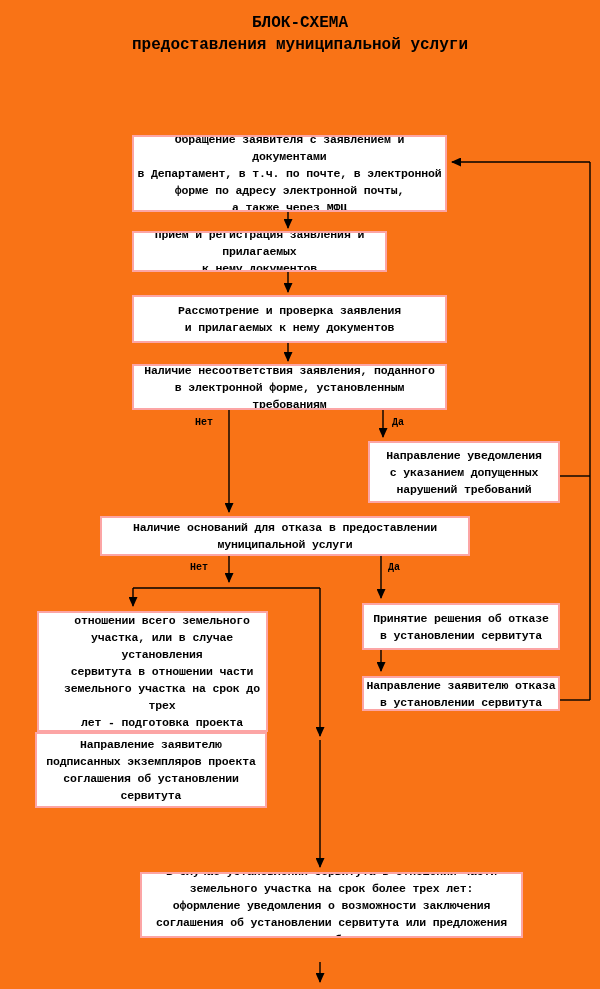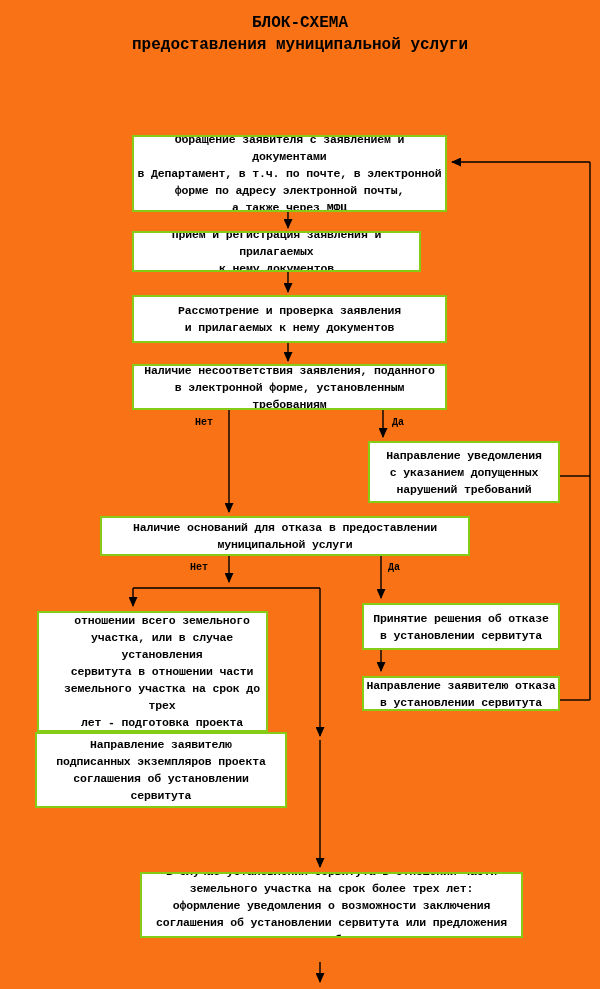--- a/index.html
+++ b/index.html
@@ -19,21 +19,21 @@
     width: 600px;
     text-align: center;
     font-weight: bold;
     font-size: 16px;
     line-height: 22px;
   }
   .title .quote { white-space: pre-line; }
   .box {
     position: absolute;
     box-sizing: border-box;
-    border: 2px solid #84cc16;
+    border: 2px solid #fca5a5;
     background: #ffffff;
     display: flex;
     align-items: center;
     justify-content: center;
     text-align: center;
     font-weight: bold;
     font-size: 11.5px;
     line-height: 17px;
     letter-spacing: -0.15px;
     white-space: pre-line;
@@ -49,27 +49,27 @@
   svg.connectors {
     position: absolute;
     inset: 0;
     width: 600px;
     height: 989px;
   }
   svg.connectors line { stroke: #000000; stroke-width: 1.4; }
 
   
   .n-application      { left:132px; top:135px; width:315px; height:77px; }
-  .n-reception        { left:132px; top:231px; width:289px; height:41px; }
+  .n-reception        { left:132px; top:231px; width:255px; height:41px; }
   .n-review           { left:132px; top:295px; width:315px; height:48px; }
   .n-nonconformity    { left:132px; top:364px; width:315px; height:46px; }
   .n-notice           { left:368px; top:441px; width:192px; height:62px; }
   .n-grounds          { left:100px; top:516px; width:370px; height:40px; }
   .n-draft            { left:37px;  top:611px; width:231px; height:121px;padding-left:21px; }
-  .n-signed           { left:35px;  top:732px; width:252px; height:76px; }
+  .n-signed           { left:35px;  top:732px; width:232px; height:76px; }
   .n-refusal-decision { left:362px; top:603px; width:198px; height:47px; }
   .n-send-refusal     { left:362px; top:676px; width:198px; height:35px; }
   .n-longterm         { left:140px; top:872px; width:383px; height:66px; }
 
   .l-no1  { left:195px; top:414px; }
   .l-yes1 { left:392px; top:414px; }
   .l-no2  { left:190px; top:559px; }
   .l-yes2 { left:388px; top:559px; }
 </style>
 </head>

